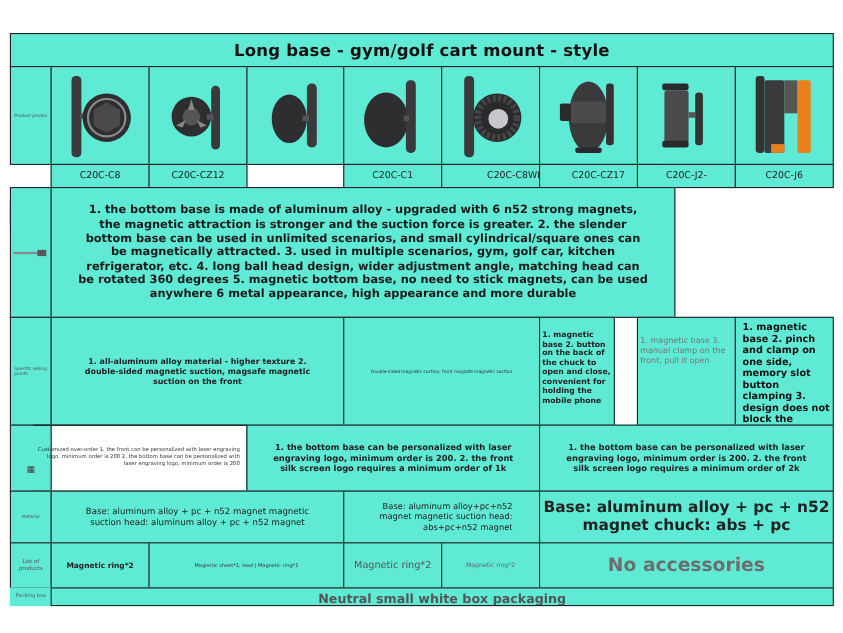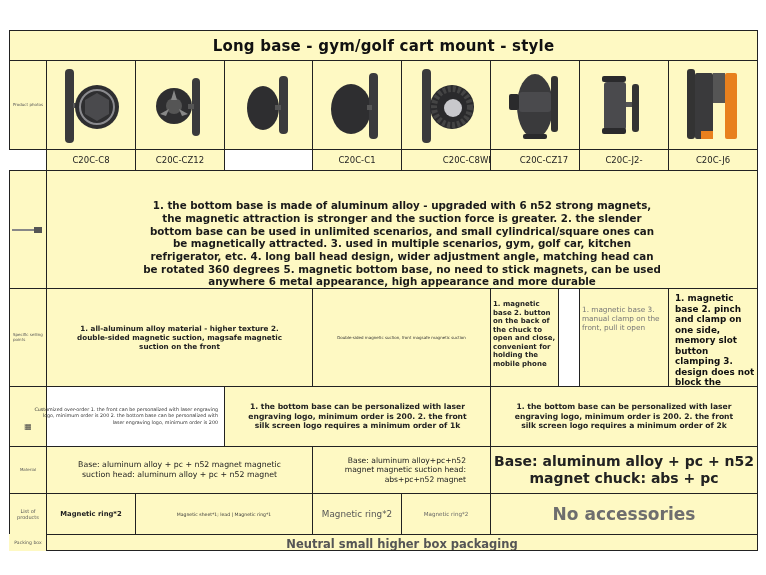--- a/index.html
+++ b/index.html
@@ -1,17 +1,17 @@
 <!DOCTYPE html>
 <html><head>
 <meta charset="utf-8">
 <style>
   html, body { margin:0; padding:0; background:#ffffff; }
   body { width:766px; height:575px; position:relative; overflow:hidden; font-family:"DejaVu Sans", sans-serif; color:#222; }
-  .cell { position:absolute; box-sizing:border-box; border:1px solid #222; display:flex; align-items:center; justify-content:center; text-align:center; overflow:hidden; background:#fef9c3; }
+  .cell { position:absolute; box-sizing:border-box; border:1px solid #222; display:flex; align-items:center; justify-content:center; text-align:center; overflow:hidden; background:#5eead4; }
   .lbl { font-size:4px; color:#555; line-height:1.2; }
   .title { font-size:15px; font-weight:bold; color:#111; letter-spacing:0.2px; }
   .model-lbl { font-size:11px; font-weight:bold; color:#111;margin-top:34px; }
   .model { font-size:8.5px; color:#222; }
   .desc { font-size:10.3px; font-weight:bold; line-height:1.23; padding:0 4px; color:#1a1a1a; }
   .sp1 { font-size:7.2px; font-weight:bold; line-height:1.25; padding:0 30px; }
   .sp2 { font-size:4px; line-height:1.25; padding:0 20px; color:#333; }
   .sp3 { font-size:7px; font-weight:bold; line-height:1.22; text-align:left; justify-content:flex-start; align-items:flex-start; padding:11px 2px 0 2px; }
   .sp4 { font-size:7.3px; color:#777; line-height:1.22; text-align:left; justify-content:flex-start; align-items:flex-start; padding:17px 2px 0 2px; }
   .sp5 { font-size:8.8px; font-weight:bold; line-height:1.2; text-align:left; justify-content:flex-start; align-items:flex-start; padding:4px 2px 0 6px; color:#111; }
@@ -135,21 +135,21 @@
 <div class="cell model" style="left:668px;top:149px;width:90px;height:22px;">
     <span>C20C-J6</span>
   </div>
 
 <div class="cell" style="left:9px;top:170px;width:38px;height:119px;">
   <svg width="32" height="6" viewBox="0 0 32 6">
     <rect x="0" y="2" width="30" height="2" fill="#888"></rect>
     <rect x="22" y="0" width="8" height="6" fill="#555"></rect>
   </svg>
 </div>
-<div class="cell desc" style="left:46px;top:170px;width:712px;height:119px;align-items:flex-end;">
+<div class="cell desc" style="left:46px;top:170px;width:568px;height:119px;">
     <span style="display:block;max-width:520px;">1. the bottom base is made of aluminum alloy - upgraded with 6 n52 strong magnets, the magnetic attraction is stronger and the suction force is greater. 2. the slender bottom base can be used in unlimited scenarios, and small cylindrical/square ones can be magnetically attracted. 3. used in multiple scenarios, gym, golf car, kitchen refrigerator, etc. 4. long ball head design, wider adjustment angle, matching head can be rotated 360 degrees 5. magnetic bottom base, no need to stick magnets, can be used anywhere 6 metal appearance, high appearance and more durable</span>
   </div>
 
 <div class="cell lbl" style="left:9px;top:288px;width:38px;height:99px;justify-content:flex-start;text-align:left;padding-left:3px;">
     <span>Specific selling points</span>
   </div>
 <div class="cell sp1" style="left:46px;top:288px;width:267px;height:99px;">
     <span>1. all-aluminum alloy material - higher texture 2. double-sided magnetic suction, magsafe magnetic suction on the front</span>
   </div>
 <div class="cell sp2" style="left:312px;top:288px;width:179px;height:99px;">
@@ -207,14 +207,14 @@
     <span>Magnetic ring*2</span>
   </div>
 <div class="cell l5" style="left:490px;top:493px;width:268px;height:42px;">
     <span>No accessories</span>
   </div>
 
 <div class="cell lbl" style="left:9px;top:534px;width:38px;height:17px;border:none;font-size:4.6px;">
     <span>Packing box</span>
   </div>
 <div class="cell pack" style="left:46px;top:534px;width:712px;height:17px;">
-    <span>Neutral small higher box packaging</span>
+    <span>Neutral small white box packaging</span>
   </div>
 
 </body></html>

